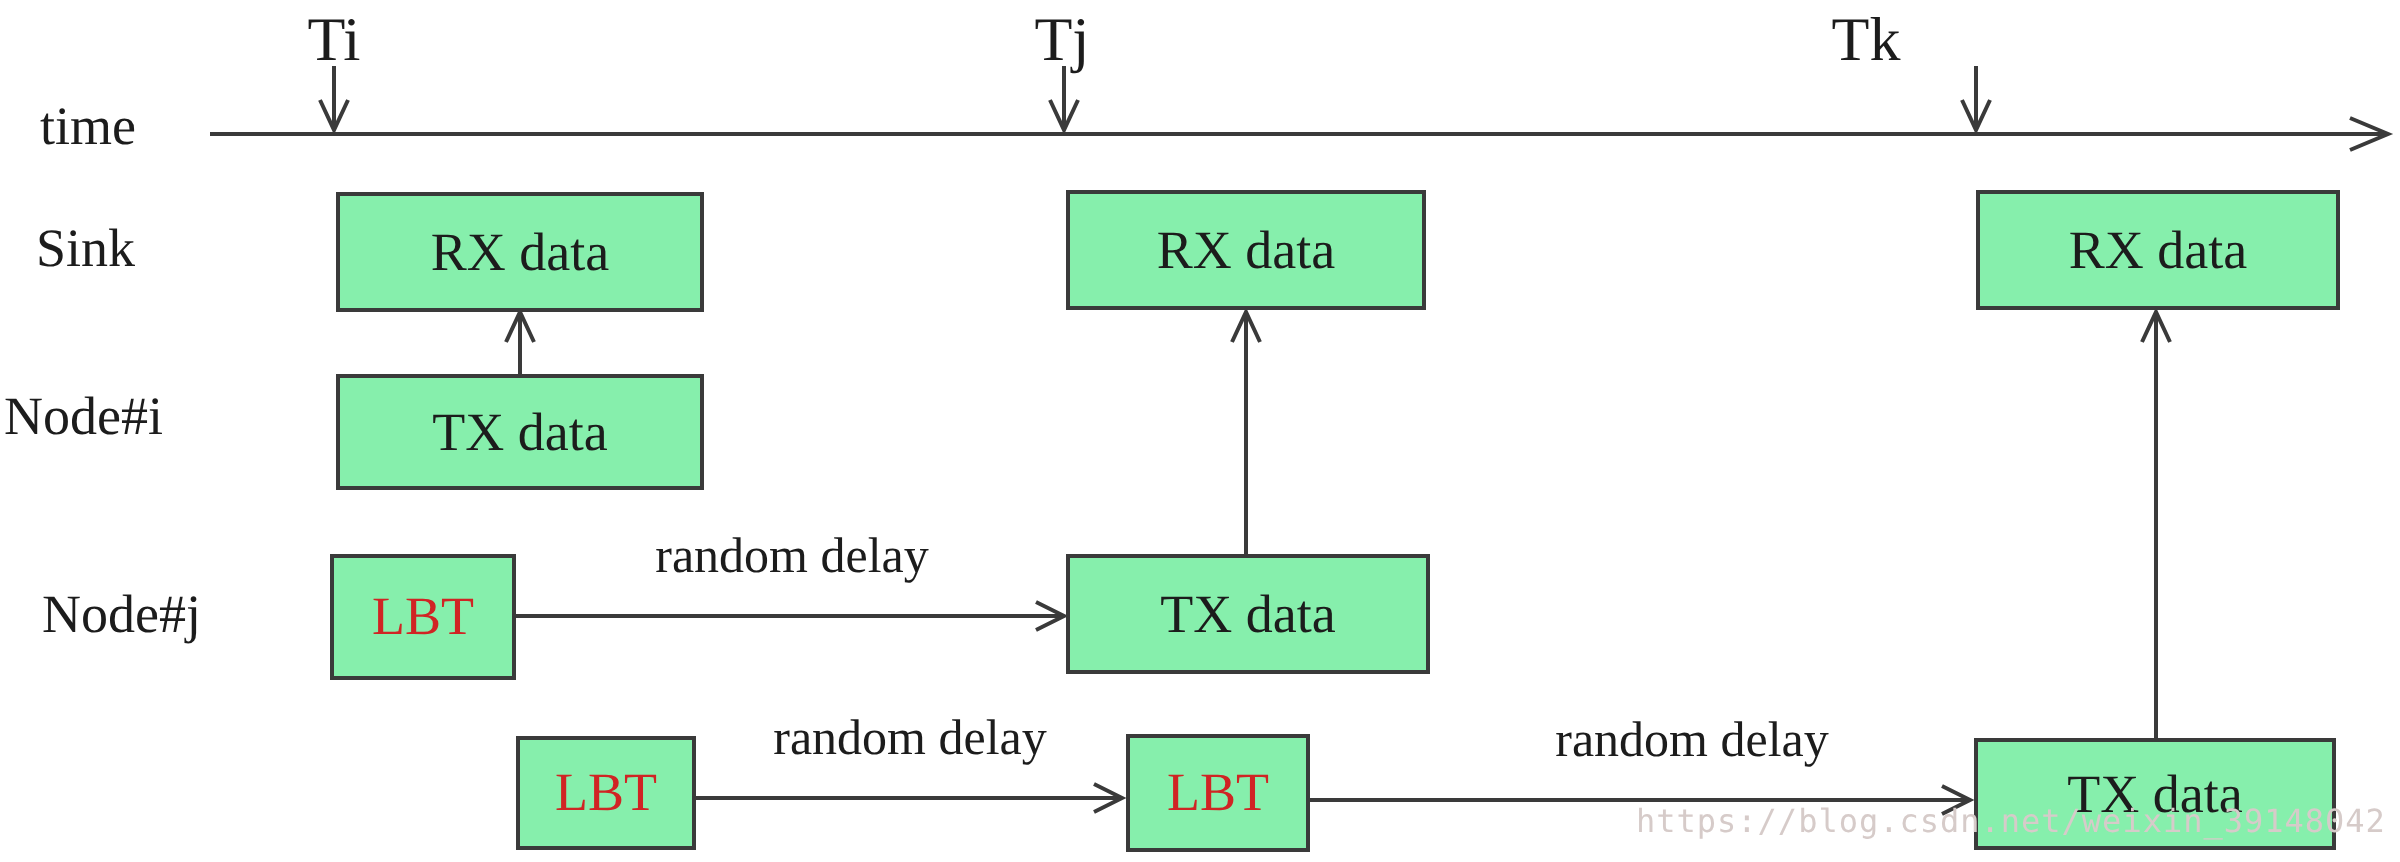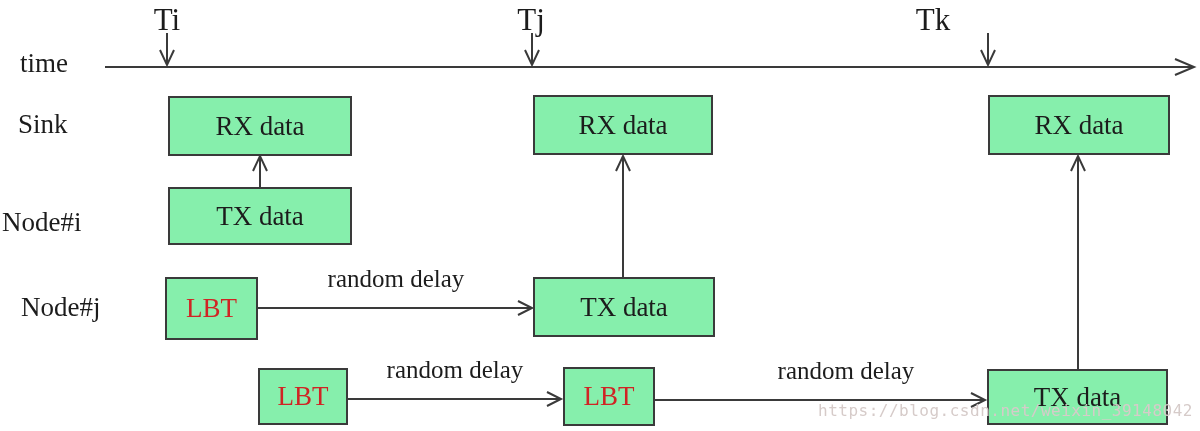--- a/index.html
+++ b/index.html
@@ -87,21 +87,21 @@
 
     <line x1="348" y1="399" x2="559" y2="399"></line>
     <polyline points="547,392 561,399 547,406"></polyline>
 
     <line x1="655" y1="400" x2="983" y2="400"></line>
     <polyline points="971,393 985,400 971,407"></polyline>
   </svg>
 
   <div class="row-label" style="left:20px;top:49px;">time</div>
   <div class="row-label" style="left:18px;top:110px;">Sink</div>
-  <div class="row-label" style="left:2px;top:208px;">Node#i</div>
+  <div class="row-label" style="left:2px;top:194px;">Node#i</div>
   <div class="row-label" style="left:21px;top:293px;">Node#j</div>
 
   <div class="marker-label" style="left:167px;top:4px;">Ti</div>
   <div class="marker-label" style="left:531px;top:4px;">Tj</div>
   <div class="marker-label" style="left:933px;top:4px;">Tk</div>
 
   <div class="box" style="left:168px;top:96px;width:184px;height:60px;">RX data</div>
   <div class="box" style="left:533px;top:95px;width:180px;height:60px;">RX data</div>
   <div class="box" style="left:988px;top:95px;width:182px;height:60px;">RX data</div>
 

